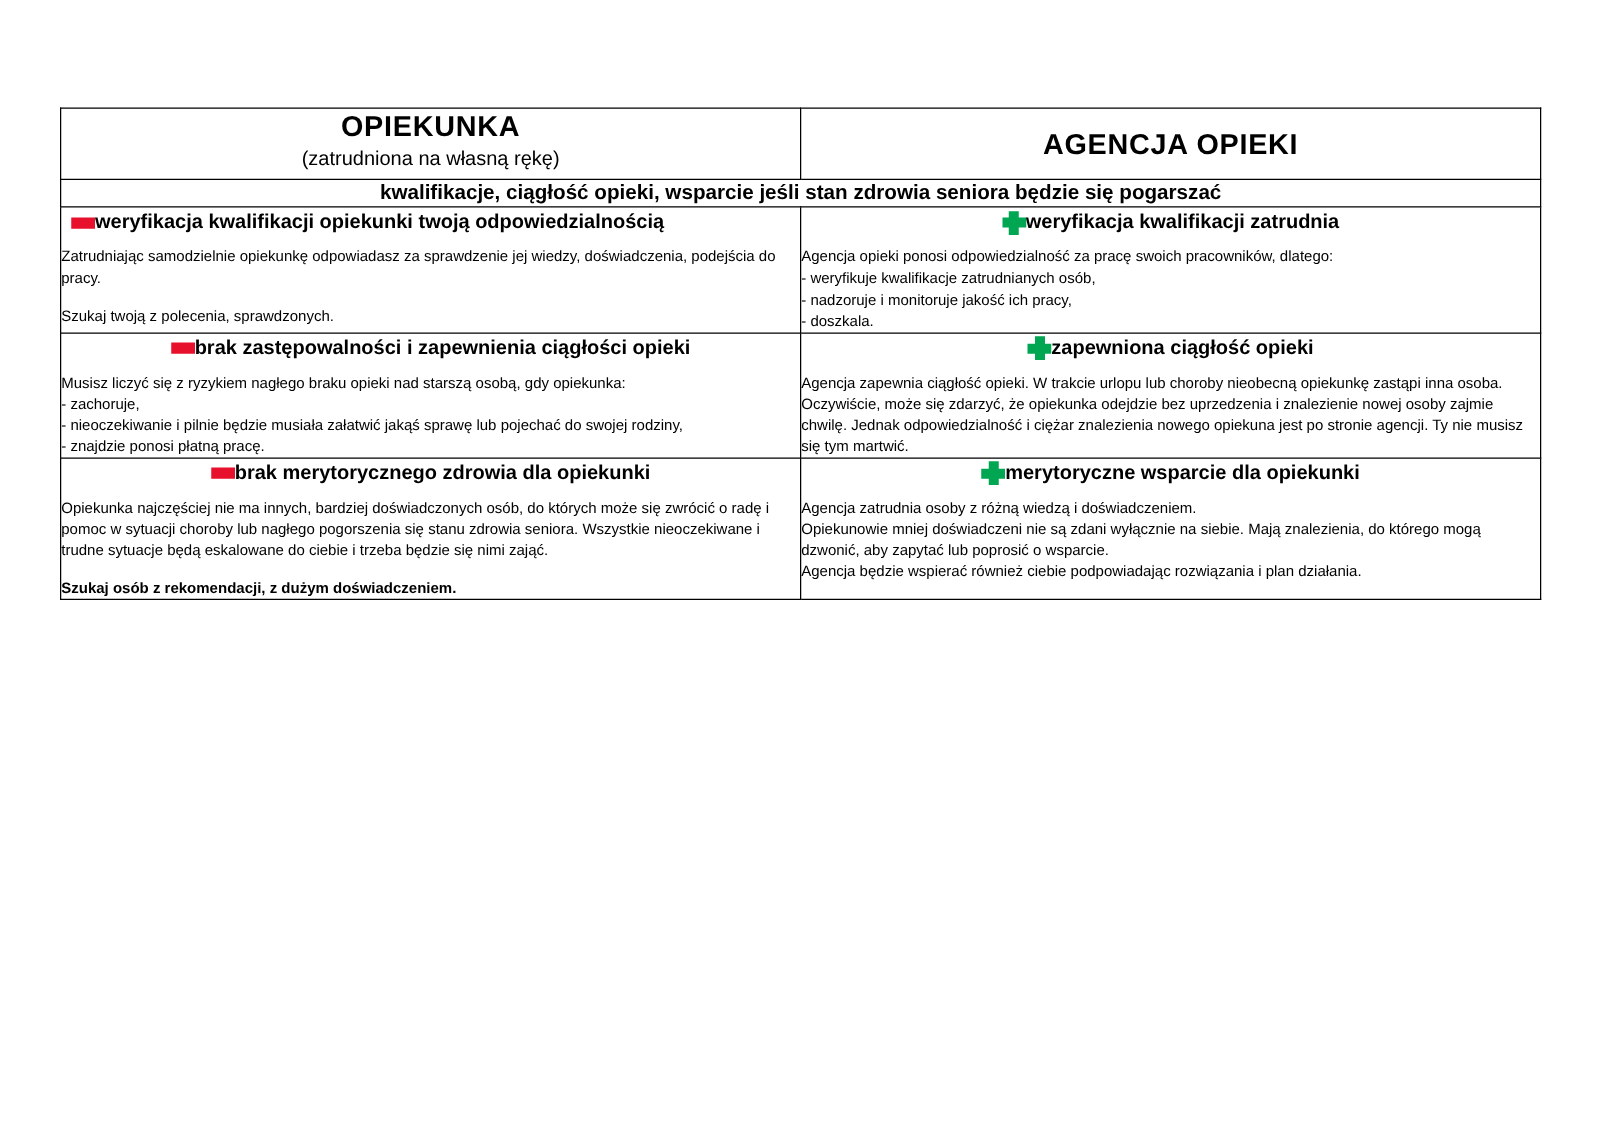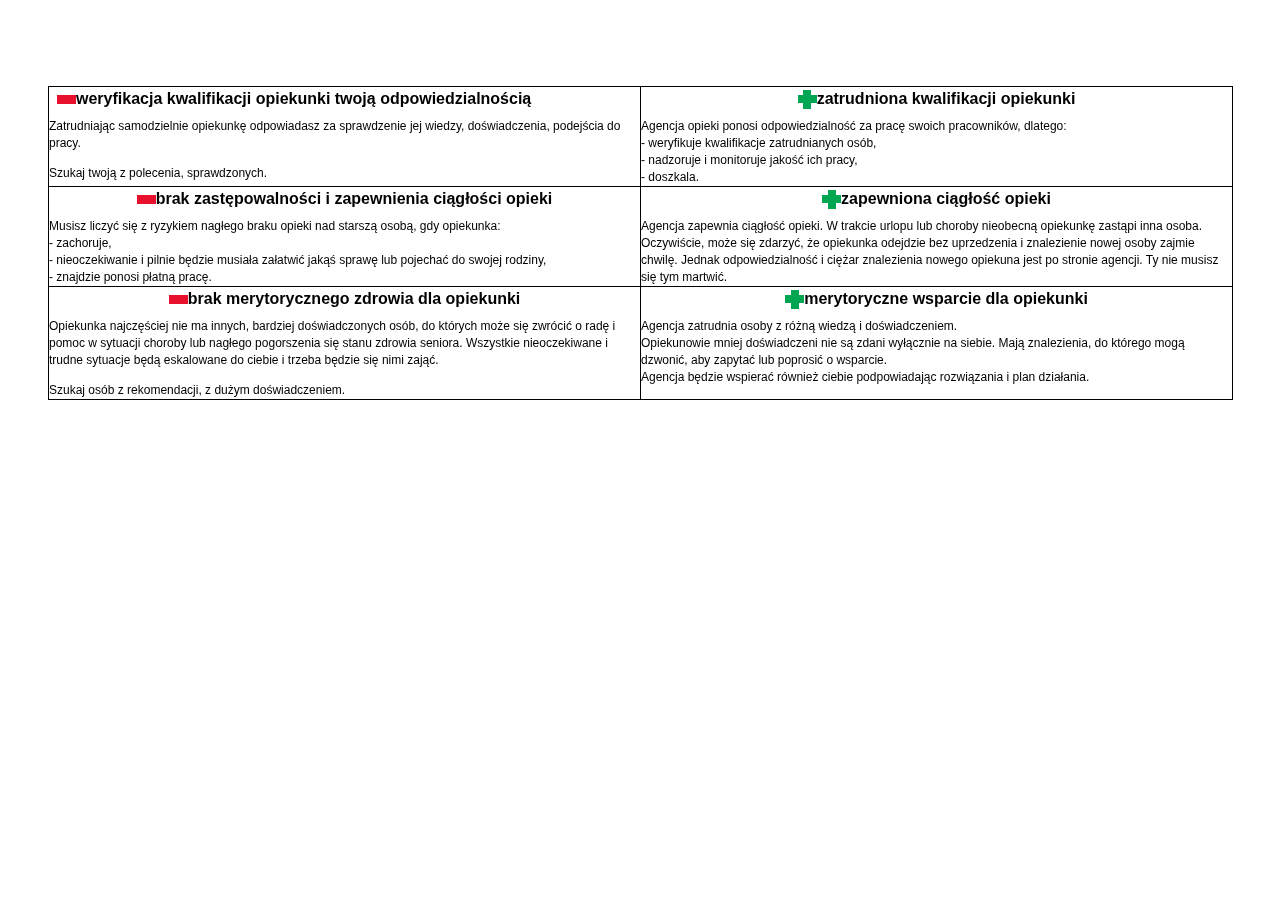--- a/index.html
+++ b/index.html
@@ -130,49 +130,65 @@
     line-height: 1.42;
     margin: 0 0 13px 0;
   }
   p.body:last-child { margin-bottom: 0; }
   .lines p {
     margin: 0;
     font-size: 12px;
     line-height: 1.42;
   }
   .u { }
-  .bold { font-weight: normal; }
+  .bold { font-weight: bold; }
 </style>
 </head>
 <body>
 
 <div class="page">
   <div class="table-wrap">
     <table class="compare">
       <colgroup>
         <col class="col-left">
         <col class="col-right">
       </colgroup>
       <tbody>
 
-
+        <tr>
+          <td class="hdr-cell">
+            <div class="hdr-title">OPIEKUNKA</div>
+            <div class="hdr-sub">(zatrudniona na własną rękę)</div>
+          </td>
+          <td class="hdr-cell right">
+            <div class="hdr-right-inner">
+              <div class="hdr-title">AGENCJA OPIEKI</div>
+            </div>
+          </td>
+        </tr>
+
+        <tr>
+          <td class="banner-cell" colspan="2">
+            <div class="banner-text">kwalifikacje, ciągłość opieki, wsparcie jeśli stan zdrowia seniora będzie się pogarszać</div>
+          </td>
+        </tr>
 
         <tr>
           <td class="cell">
             <div class="item-head left-indent">
               <span class="icon-minus"></span>
               <span class="item-head-text">weryfikacja kwalifikacji opiekunki twoją odpowiedzialnością</span>
             </div>
             <p class="body">Zatrudniając samodzielnie opiekunkę odpowiadasz za sprawdzenie jej wiedzy, doświadczenia, podejścia do pracy.</p>
             <p class="body">Szukaj twoją z polecenia, sprawdzonych.</p>
           </td>
           <td class="cell">
             <div class="item-head">
               <span class="icon-plus"></span>
-              <span class="item-head-text">zatrudniona kwalifikacji opiekunki</span>
+              <span class="item-head-text">weryfikacja kwalifikacji zatrudnia</span>
             </div>
             <div class="lines">
               <p>Agencja opieki ponosi odpowiedzialność za pracę swoich pracowników, dlatego:</p>
               <p>- weryfikuje kwalifikacje zatrudnianych osób,</p>
               <p>- nadzoruje i monitoruje jakość ich pracy,</p>
               <p>- doszkala.</p>
             </div>
           </td>
         </tr>
 

